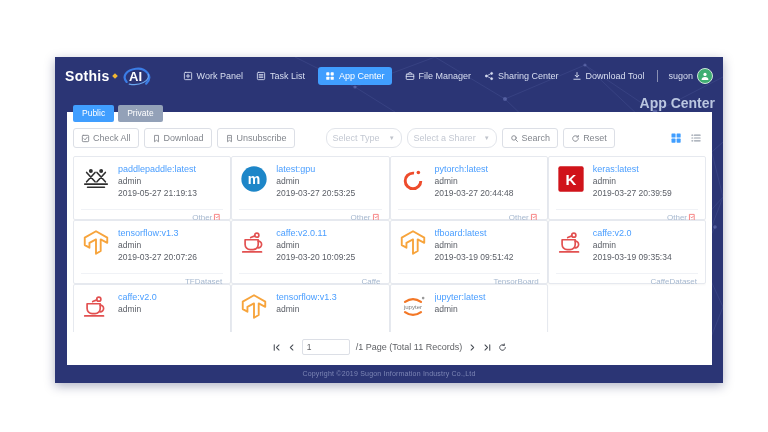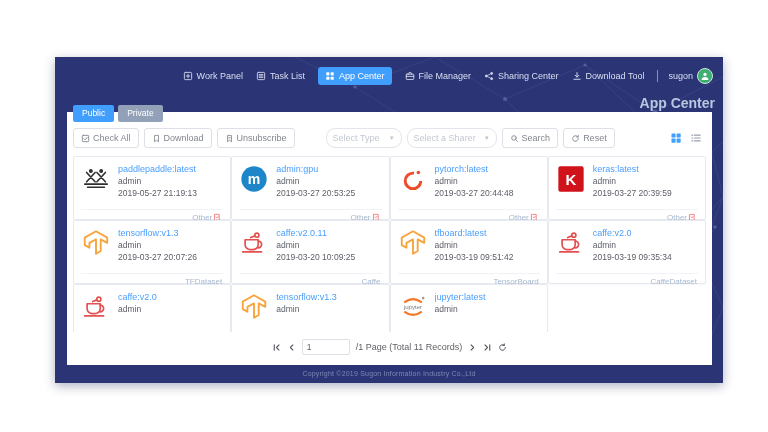--- a/index.html
+++ b/index.html
@@ -88,20 +88,31 @@
         <circle cx="585" cy="60" r="1.8"></circle>
         <circle cx="640" cy="110" r="1.6"></circle>
       <circle cx="660" cy="170" r="1.8"></circle>
         <circle cx="650" cy="245" r="1.6"></circle>
         <circle cx="300" cy="30" r="1.6"></circle>
       <circle cx="130" cy="107" r="2.6"></circle>
     </g>
   </svg>
 
   <div id="header">
+    <div id="brand">
+      <span class="t1">Sothis</span>
+      <span class="spark"></span>
+      <span class="ai-wrap">
+        <svg viewBox="0 0 40 26">
+          <path d="M32 22 C41 13 31 3 20 4.5 C9 6 3 13 9 20" stroke="#3b7de6" stroke-width="2.6" fill="none" stroke-linecap="round"></path>
+          <path d="M12 22.5 C25 25 36 19 34.5 11" stroke="#6aa6f0" stroke-width="1.4" fill="none" stroke-linecap="round"></path>
+        </svg>
+        <b>AI</b>
+      </span>
+    </div>
     <div id="nav">
         <div class="nav-item">
     <span class="i nav-ico">
             <svg viewBox="0 0 16 16" fill="none" stroke="currentColor" stroke-width="1.4" stroke-linecap="round">
               <rect x="2.2" y="2.2" width="11.6" height="11.6" rx="1.5"></rect>
               <path d="M8 5.2 v5.6 M5.2 8 h5.6"></path>
             </svg>
           </span>
     <span class="nav-label">Work Panel</span>
   </div>
@@ -275,21 +286,21 @@
   </div>
         <div class="card">
     <div class="card-top">
       <div class="card-icon i">
               <svg viewBox="0 0 32 32">
                 <circle cx="16" cy="16" r="13.5" fill="#1d86c8"></circle>
                 <text x="16" y="21.5" text-anchor="middle" font-size="15" font-weight="bold" fill="#fff">m</text>
               </svg>
             </div>
       <div class="card-info">
-        <div class="card-title">admin:gpu</div>
+        <div class="card-title">latest:gpu</div>
         <div class="card-meta owner">admin</div>
         <div class="card-meta time">2019-03-27 20:53:25</div>
       </div>
     </div>
     <div class="card-foot">
       <span class="card-cat">Other</span>
       <span class="card-bm i">
               <svg viewBox="0 0 16 16" fill="none" stroke="#f56c6c" stroke-width="1.3" stroke-linejoin="round" stroke-linecap="round">
                 <path d="M4.5 2.2 h7 V13.6 L8 10.9 L4.5 13.6 Z"></path>
                 <path d="M6.2 6.4 L7.6 7.8 L10 5.2"></path>

